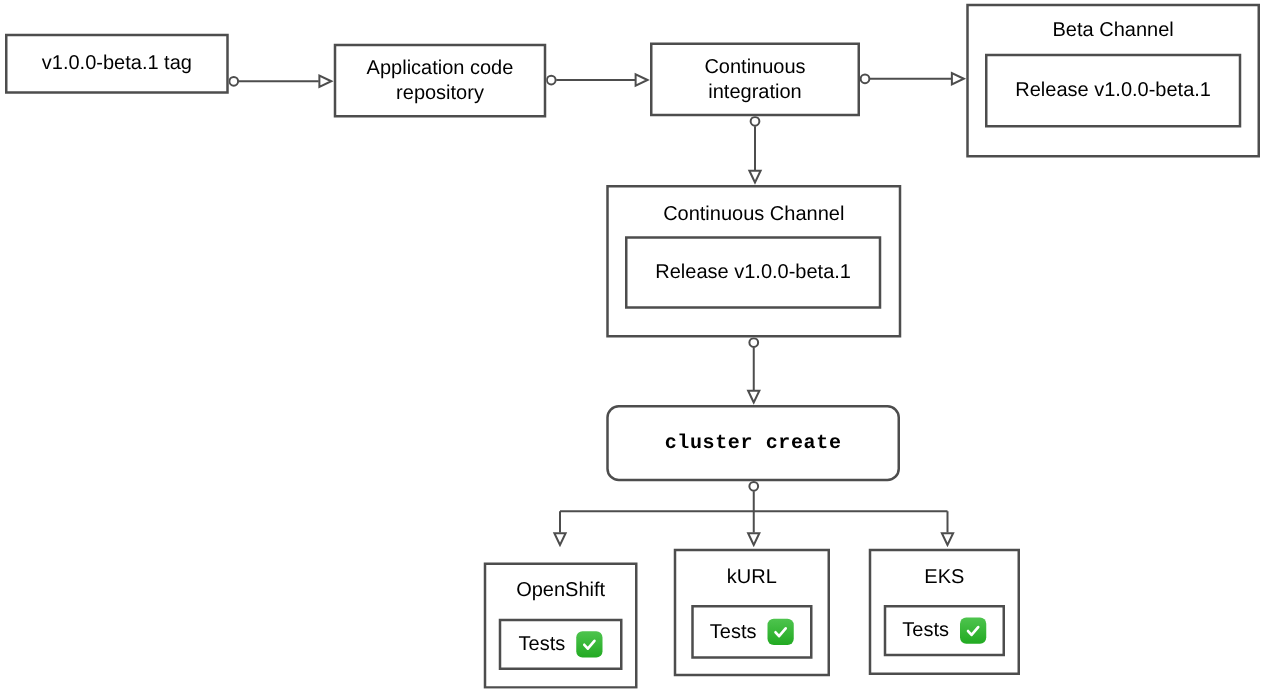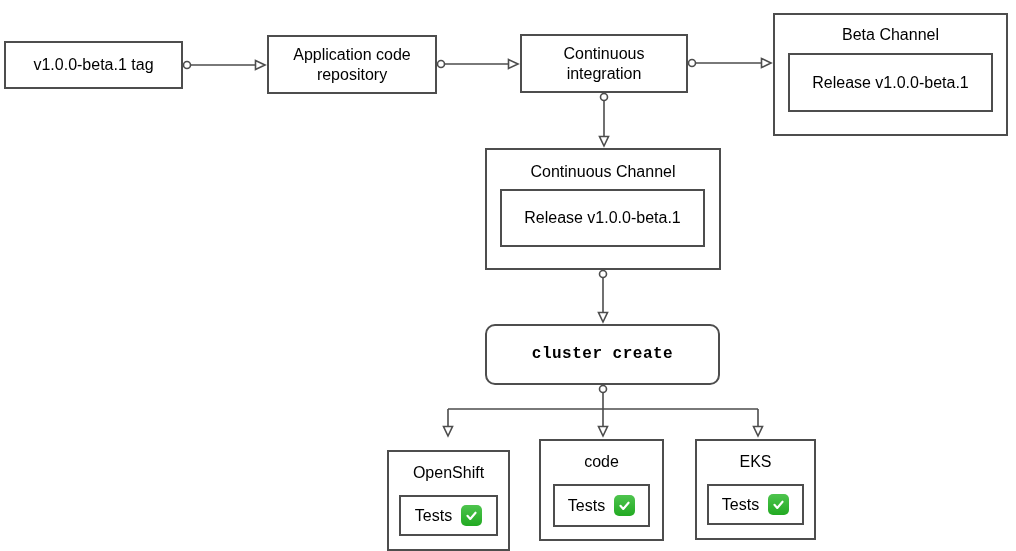--- a/index.html
+++ b/index.html
@@ -102,33 +102,33 @@
     </g>
     <g>
       <path d="M603,393 V409 M448,409 H758 M448,409 V426 M603,409 V426 M758,409 V426"></path>
       <circle cx="603" cy="389" r="3.5" fill="#ffffff"></circle>
       <polygon points="448,436 443.5,426.5 452.5,426.5" fill="#ffffff"></polygon>
       <polygon points="603,436 598.5,426.5 607.5,426.5" fill="#ffffff"></polygon>
       <polygon points="758,436 753.5,426.5 762.5,426.5" fill="#ffffff"></polygon>
     </g>
   </svg>
 
-  <div class="node leaf" style="left:4px; top:41px; width:179px; height:48px;">
+  <div class="node leaf" style="left:4px; top:27px; width:179px; height:48px;">
     <span>v1.0.0-beta.1 tag</span>
   </div>
 
   <div class="node leaf" style="left:520px; top:34px; width:168px; height:59px; padding:0 24px;">
     <span>Continuous integration</span>
   </div>
 
   <div class="node leaf" style="left:267px; top:35px; width:170px; height:59px; padding:0 20px;">
     <span>Application code repository</span>
   </div>
 
-  <div class="node" style="left:773px; top:3px; width:235px; height:123px;margin-top:10px;">
+  <div class="node" style="left:773px; top:3px; width:235px; height:123px;">
     <span class="node-title" style="margin-top:10px;">Beta Channel</span>
     <div class="inner-box" style="left:13px; top:38px; width:205px; height:59px;">
       <span>Release v1.0.0-beta.1</span>
     </div>
   </div>
 
   <div class="node" style="left:485px; top:148px; width:236px; height:122px;">
     <span class="node-title" style="margin-top:12px;">Continuous Channel</span>
     <div class="inner-box" style="left:13px; top:39px; width:205px; height:58px;">
       <span>Release v1.0.0-beta.1</span>
@@ -145,21 +145,21 @@
       <span>Tests</span>
       <span class="check-badge">
         <svg width="15" height="15" viewBox="0 0 24 24">
           <path d="M5.5 12.5 L10 17.5 L18.5 7.5" stroke="#ffffff" stroke-width="3.4" fill="none" stroke-linecap="round" stroke-linejoin="round"></path>
         </svg>
       </span>
     </div>
   </div>
 
   <div class="node" style="left:539px; top:439px; width:125px; height:102px;">
-    <span class="node-title" style="margin-top:11px;">code</span>
+    <span class="node-title" style="margin-top:11px;">kURL</span>
     <div class="inner-box tests-box" style="left:12px; right:12px; top:43px; height:43px;">
       <span>Tests</span>
       <span class="check-badge">
         <svg width="15" height="15" viewBox="0 0 24 24">
           <path d="M5.5 12.5 L10 17.5 L18.5 7.5" stroke="#ffffff" stroke-width="3.4" fill="none" stroke-linecap="round" stroke-linejoin="round"></path>
         </svg>
       </span>
     </div>
   </div>
 

